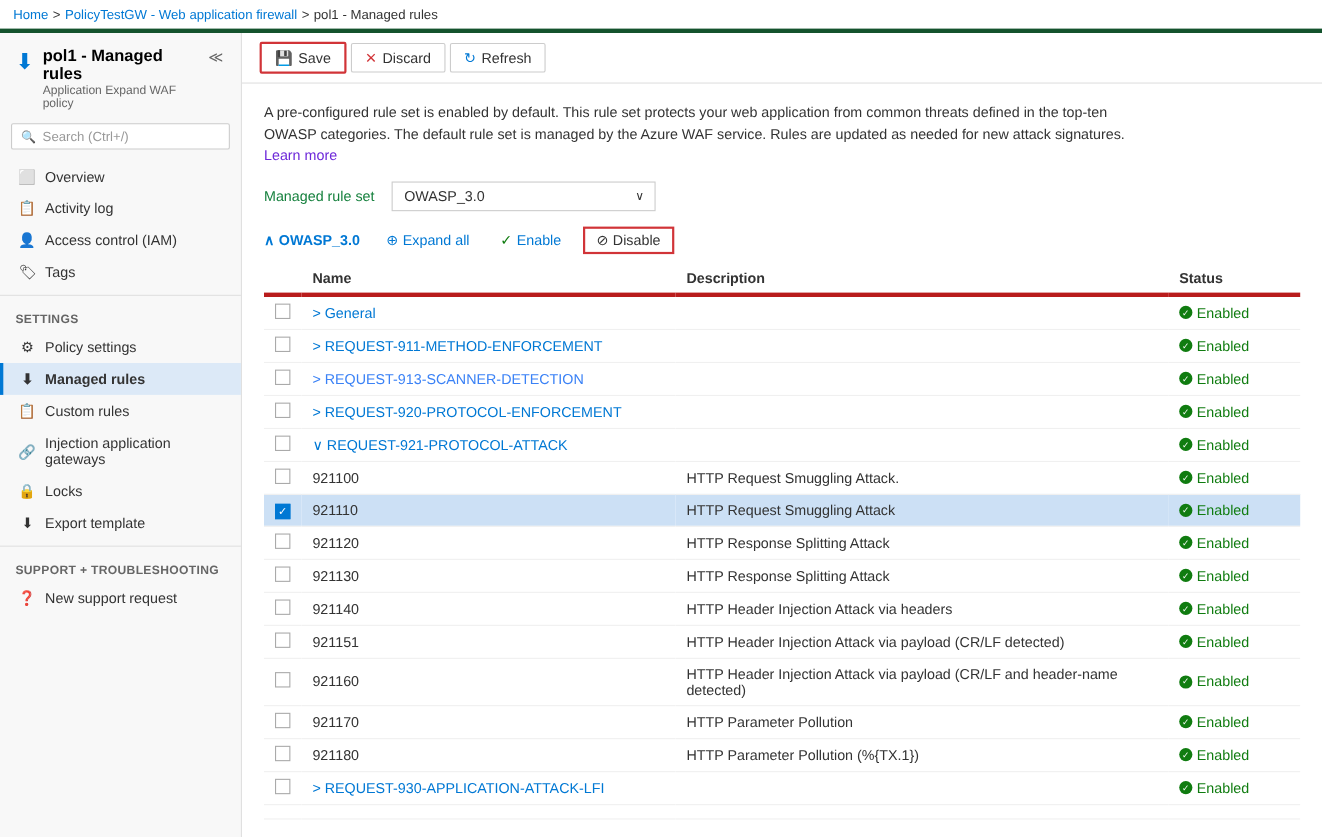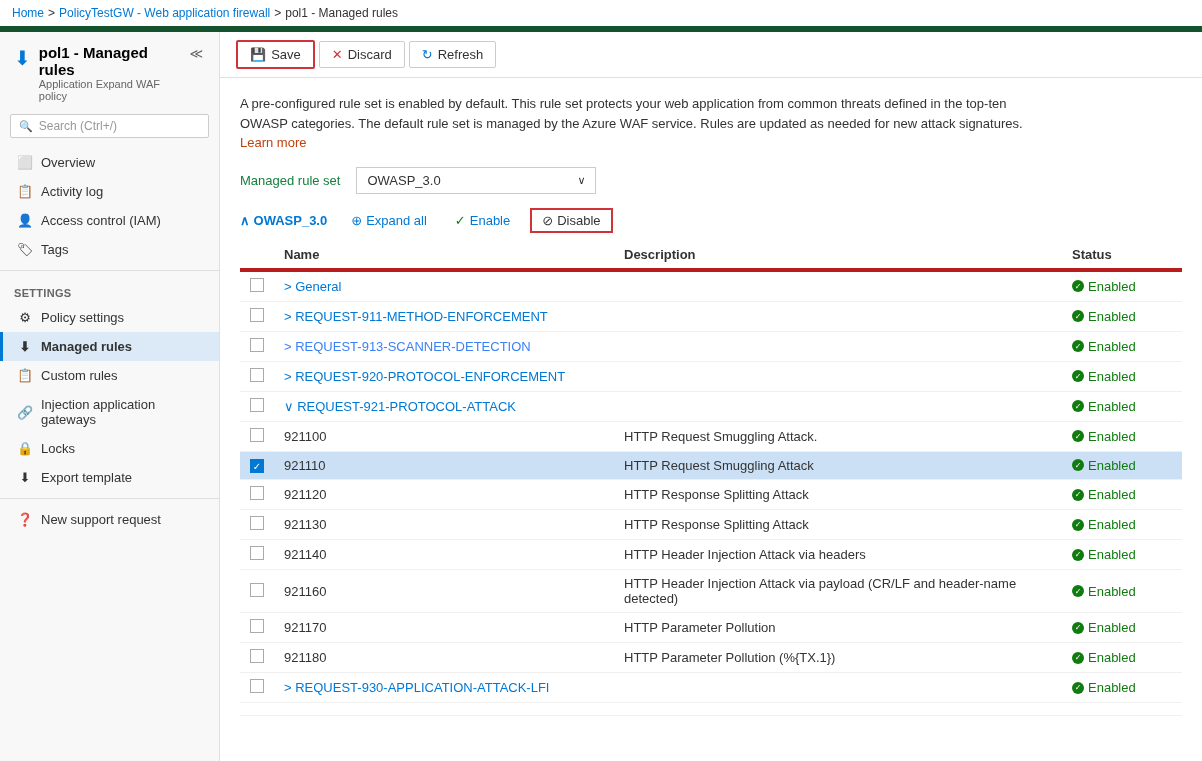--- a/index.html
+++ b/index.html
@@ -1,19 +1,19 @@
 <!DOCTYPE html>
 <html><head>
   <meta charset="utf-8">
   <style>
     * { box-sizing: border-box; margin: 0; padding: 0; }
     body { font-family: 'Segoe UI', Arial, sans-serif; font-size: 13px; color: #333; background: #fff; display: flex; flex-direction: column; height: 761px; overflow: hidden; }
 
     
-    .breadcrumb { background: #fff; padding: 6px 12px; font-size: 12px; color: #0078d4; border-bottom: 6px solid #14532d; display: flex; align-items: center; gap: 4px; }
+    .breadcrumb { background: #fff; padding: 6px 12px; font-size: 12px; color: #0078d4; border-bottom: 4px solid #14532d; display: flex; align-items: center; gap: 4px; }
     .breadcrumb span { color: #333; }
     .breadcrumb a { color: #0078d4; text-decoration: none; }
 
     
     .main-layout { display: flex; flex: 1; overflow: hidden; }
 
     
     .sidebar { width: 220px; background: #f8f8f8; border-right: 1px solid #e0e0e0; overflow-y: auto; flex-shrink: 0; padding-bottom: 20px; }
     .sidebar-header { padding: 12px 14px 6px; display: flex; align-items: flex-start; gap: 8px; }
     .sidebar-header-icon { color: #0078d4; font-size: 20px; margin-top: 2px; }
@@ -40,21 +40,21 @@
     .toolbar { display: flex; align-items: center; gap: 4px; padding: 8px 16px; border-bottom: 1px solid #e0e0e0; background: #fff; }
     .toolbar-btn { display: flex; align-items: center; gap: 5px; padding: 5px 12px; border: 1px solid #ccc; background: #fff; cursor: pointer; font-size: 13px; color: #333; border-radius: 2px; }
     .toolbar-btn-icon { font-size: 13px; color: #0078d4; }
     .toolbar-btn-icon.discard { color: #d13438; }
     .toolbar-btn-icon.refresh { color: #0078d4; }
     .toolbar-btn.highlighted { border: 2px solid #d13438; }
 
     
     .page-content { padding: 16px 20px; }
     .page-description { font-size: 13px; color: #333; line-height: 1.5; max-width: 800px; margin-bottom: 14px; }
-    .page-description a { color: #c2410c; text-decoration: none; text-align: right; }
+    .page-description a { color: #6d28d9; text-decoration: none; text-align: right; }
 
     
     .rule-set-row { display: flex; align-items: center; gap: 16px; margin-bottom: 14px; }
     .rule-set-label { font-size: 13px; font-weight: 400; color: #15803d; white-space: nowrap; }
     .rule-set-select { display: flex; align-items: center; border: 1px solid #ccc; padding: 5px 10px; min-width: 240px; cursor: pointer; background: #fff; justify-content: space-between; }
     .rule-set-select span { font-size: 13px; }
     .rule-set-select .chevron { color: #333; font-size: 11px; }
 
     
     .owasp-section { margin-bottom: 8px; }
@@ -149,20 +149,21 @@
     <div class="sidebar-item">
       <span class="sidebar-item-icon">🔒</span>
       <span>Locks</span>
     </div>
     <div class="sidebar-item">
       <span class="sidebar-item-icon">⬇</span>
       <span>Export template</span>
     </div>
 
     <div class="sidebar-divider"></div>
+    <div class="sidebar-section-label">Support + troubleshooting</div>
 
     <div class="sidebar-item">
       <span class="sidebar-item-icon">❓</span>
       <span>New support request</span>
     </div>
   </div>
 
   <div class="content">
 
     <div class="toolbar">
@@ -301,20 +302,28 @@
               <tr>
                 <td class="col-check"><div class="custom-checkbox"></div></td>
                 <td class="col-name">921140</td>
                 <td class="col-desc">HTTP Header Injection Attack via headers</td>
                 <td class="col-status">
                   <span class="status-badge"><span class="status-dot">✓</span>Enabled</span>
                 </td>
               </tr>
               <tr>
                 <td class="col-check"><div class="custom-checkbox"></div></td>
+                <td class="col-name">921151</td>
+                <td class="col-desc">HTTP Header Injection Attack via payload (CR/LF detected)</td>
+                <td class="col-status">
+                  <span class="status-badge"><span class="status-dot">✓</span>Enabled</span>
+                </td>
+              </tr>
+              <tr>
+                <td class="col-check"><div class="custom-checkbox"></div></td>
                 <td class="col-name">921160</td>
                 <td class="col-desc">HTTP Header Injection Attack via payload (CR/LF and header-name detected)</td>
                 <td class="col-status">
                   <span class="status-badge"><span class="status-dot">✓</span>Enabled</span>
                 </td>
               </tr>
               <tr>
                 <td class="col-check"><div class="custom-checkbox"></div></td>
                 <td class="col-name">921170</td>
                 <td class="col-desc">HTTP Parameter Pollution</td>

